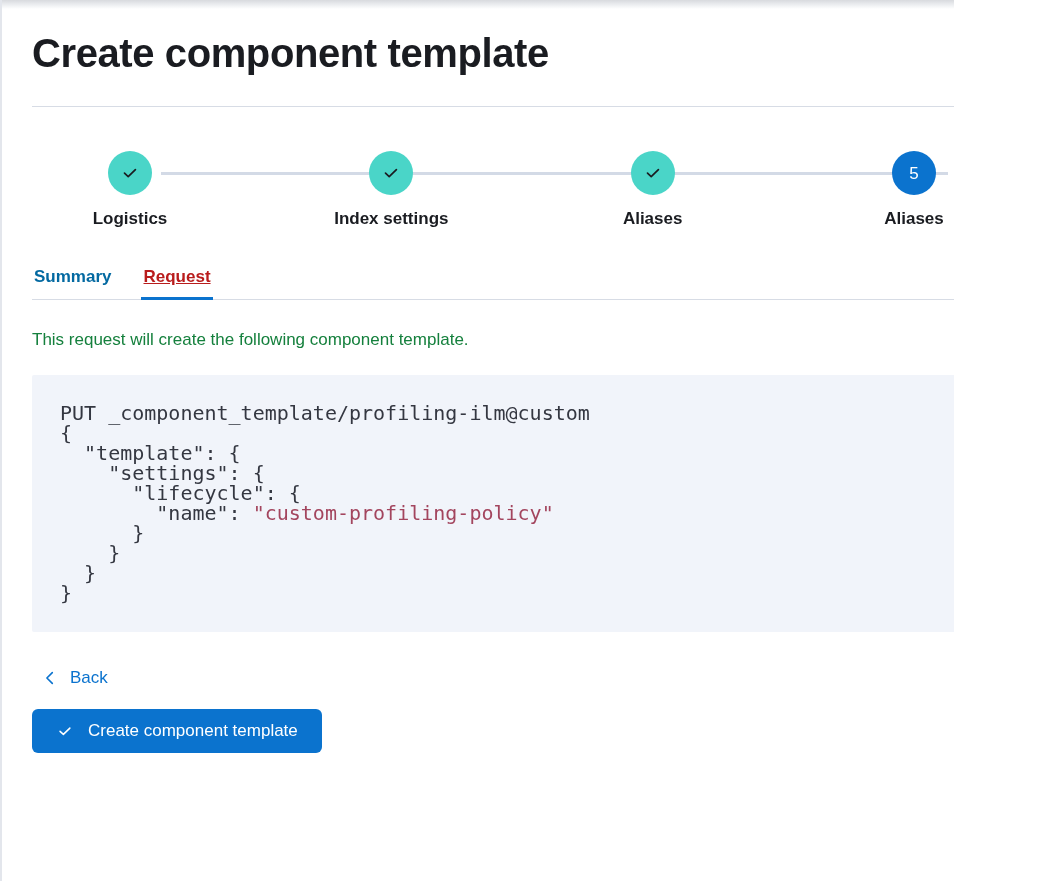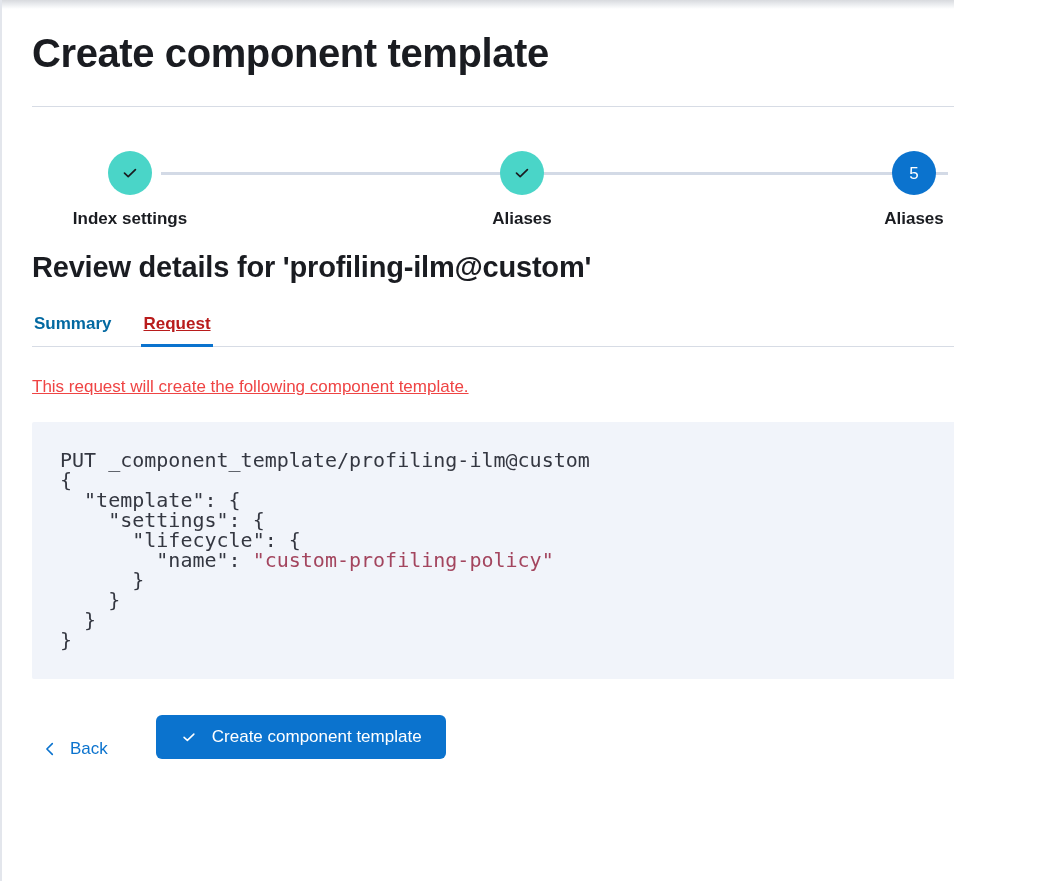--- a/index.html
+++ b/index.html
@@ -136,23 +136,22 @@
     position: absolute;
     left: 0; right: 0; bottom: -1px;
     height: 3px;
     background: #0b73ce;
   }
 
   
   .desc {
     margin-top: 28px;
     font-size: 17px;
-    color: #ef4444;
+    color: #15803d;
     line-height: 1.45;
-    text-decoration: underline;
   }
 
   
   .code-wrap {
     position: relative;
     margin-top: 22px;
     width: 980px;
     height: 257px;
     background: #f1f4fa;
     border-radius: 2px;
@@ -173,22 +172,23 @@
     width: 24px; height: 24px;
     display: flex; align-items: center; justify-content: center;
     cursor: pointer;
     background: none; border: none; padding: 0;
   }
 
   
   .actions {
     margin-top: 36px;
     display: flex;
-    align-items: flex-end;
-    gap: 48px;
+    align-items: flex-start;
+    gap: 21px;
+    flex-direction: column;
   }
   .back-link {
     display: flex; align-items: center; gap: 12px;
     color: #0b73ce;
     font-size: 17px;
     cursor: pointer;
     background: none; border: none; padding: 0 0 0 10px;
     font-family: inherit;
   }
   .primary-btn {
@@ -216,20 +216,30 @@
 
   <div class="content">
 
     <h1 class="page-title">Create component template</h1>
     <div class="hr"></div>
 
     <div class="stepper">
       <div class="step-track"></div>
       <div class="steps">
 
+        <div class="step">
+          <div class="step-circle done">
+            <span class="ico">
+              <svg width="20" height="20" viewBox="0 0 20 20" fill="none">
+                  <path d="M4.5 10.2 L8.2 13.6 L15.4 6.6" stroke="#1a1c21" stroke-width="1.7" stroke-linecap="round" stroke-linejoin="round"></path>
+                </svg>
+            </span>
+          </div>
+          <div class="step-label">Logistics</div>
+        </div>
 
         <div class="step">
           <div class="step-circle done">
             <span class="ico">
               <svg width="20" height="20" viewBox="0 0 20 20" fill="none">
                   <path d="M4.5 10.2 L8.2 13.6 L15.4 6.6" stroke="#1a1c21" stroke-width="1.7" stroke-linecap="round" stroke-linejoin="round"></path>
                 </svg>
             </span>
           </div>
           <div class="step-label">Index settings</div>
@@ -250,21 +260,20 @@
         <div class="step">
           <div class="step-circle current">
             <span class="num">5</span>
           </div>
           <div class="step-label">Aliases</div>
         </div>
 
       </div>
     </div>
 
-    <h2 class="section-title">Review details for 'profiling-ilm@custom'</h2>
 
     <div class="tabs">
       <button class="tab">Summary</button>
       <button class="tab active">Request</button>
     </div>
 
     <div class="desc">This request will create the following component template.</div>
 
     <div class="code-wrap">
       <pre class="code"><span>PUT _component_template/profiling-ilm@custom</span>

